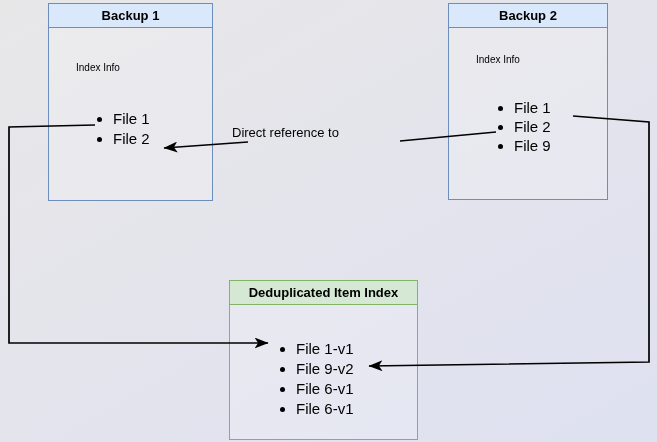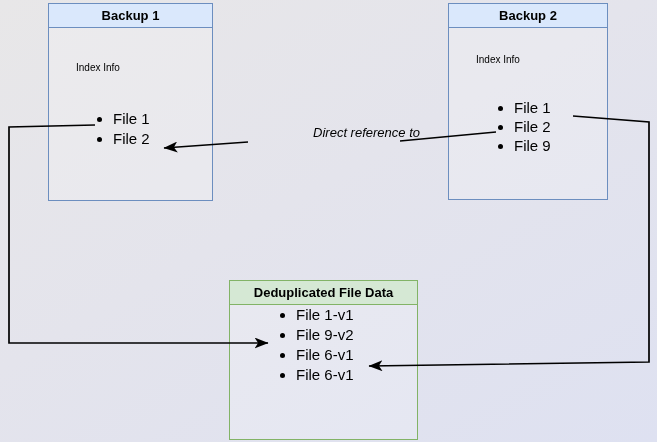--- a/index.html
+++ b/index.html
@@ -16,27 +16,27 @@
     font-size:13px;font-weight:bold;
     background:#dae8fc;border-bottom:1px solid #6c8ebf;
   }
   .box.green .box-header{background:#d5e8d4;border-bottom-color:#82b366;}
   .subtitle{font-size:10px;}
   #backup1 .subtitle{margin:34px 0 0 27px;}
   #backup2 .subtitle{margin:26px 0 0 27px;}
   ul.filelist{margin:0;font-size:15px;list-style:disc;}
   #backup1 ul.filelist{margin-top:36px;padding-left:64px;line-height:20px;}
   #backup2 ul.filelist{margin-top:33px;padding-left:65px;line-height:19px;}
-  #dedup ul.filelist{padding-left:66px;line-height:20px;}
+  #dedup ul.filelist{margin-top:34px;padding-left:66px;line-height:20px;}
   #backup1{left:48px;top:3px;width:165px;height:198px;}
   #backup2{left:448px;top:3px;width:160px;height:197px;}
   #dedup{left:229px;top:280px;width:189px;height:160px;}
   #connector-label{
-    position:absolute;left:240px;top:123px;width:180px;
-    text-align:right;font-size:13px;line-height:19px;font-style:italic;
+    position:absolute;left:232px;top:123px;width:180px;
+    text-align:left;font-size:13px;line-height:19px;
   }
   #connectors{position:absolute;left:0;top:0;pointer-events:none;}
 </style>
 </head>
 <body>
 
 <div class="box" id="backup1">
   <div class="box-header">Backup 1</div>
   <div class="subtitle">Index Info</div>
   <ul class="filelist">
@@ -49,21 +49,21 @@
   <div class="box-header">Backup 2</div>
   <div class="subtitle">Index Info</div>
   <ul class="filelist">
     <li>File 1</li>
     <li>File 2</li>
     <li>File 9</li>
   </ul>
 </div>
 
 <div class="box green" id="dedup">
-  <div class="box-header">Deduplicated File Data</div>
+  <div class="box-header">Deduplicated Item Index</div>
   <ul class="filelist">
     <li>File 1-v1</li>
     <li>File 9-v2</li>
     <li>File 6-v1</li>
     <li>File 6-v1</li>
   </ul>
 </div>
 
 <div id="connector-label">
   <div>Direct reference to</div>

